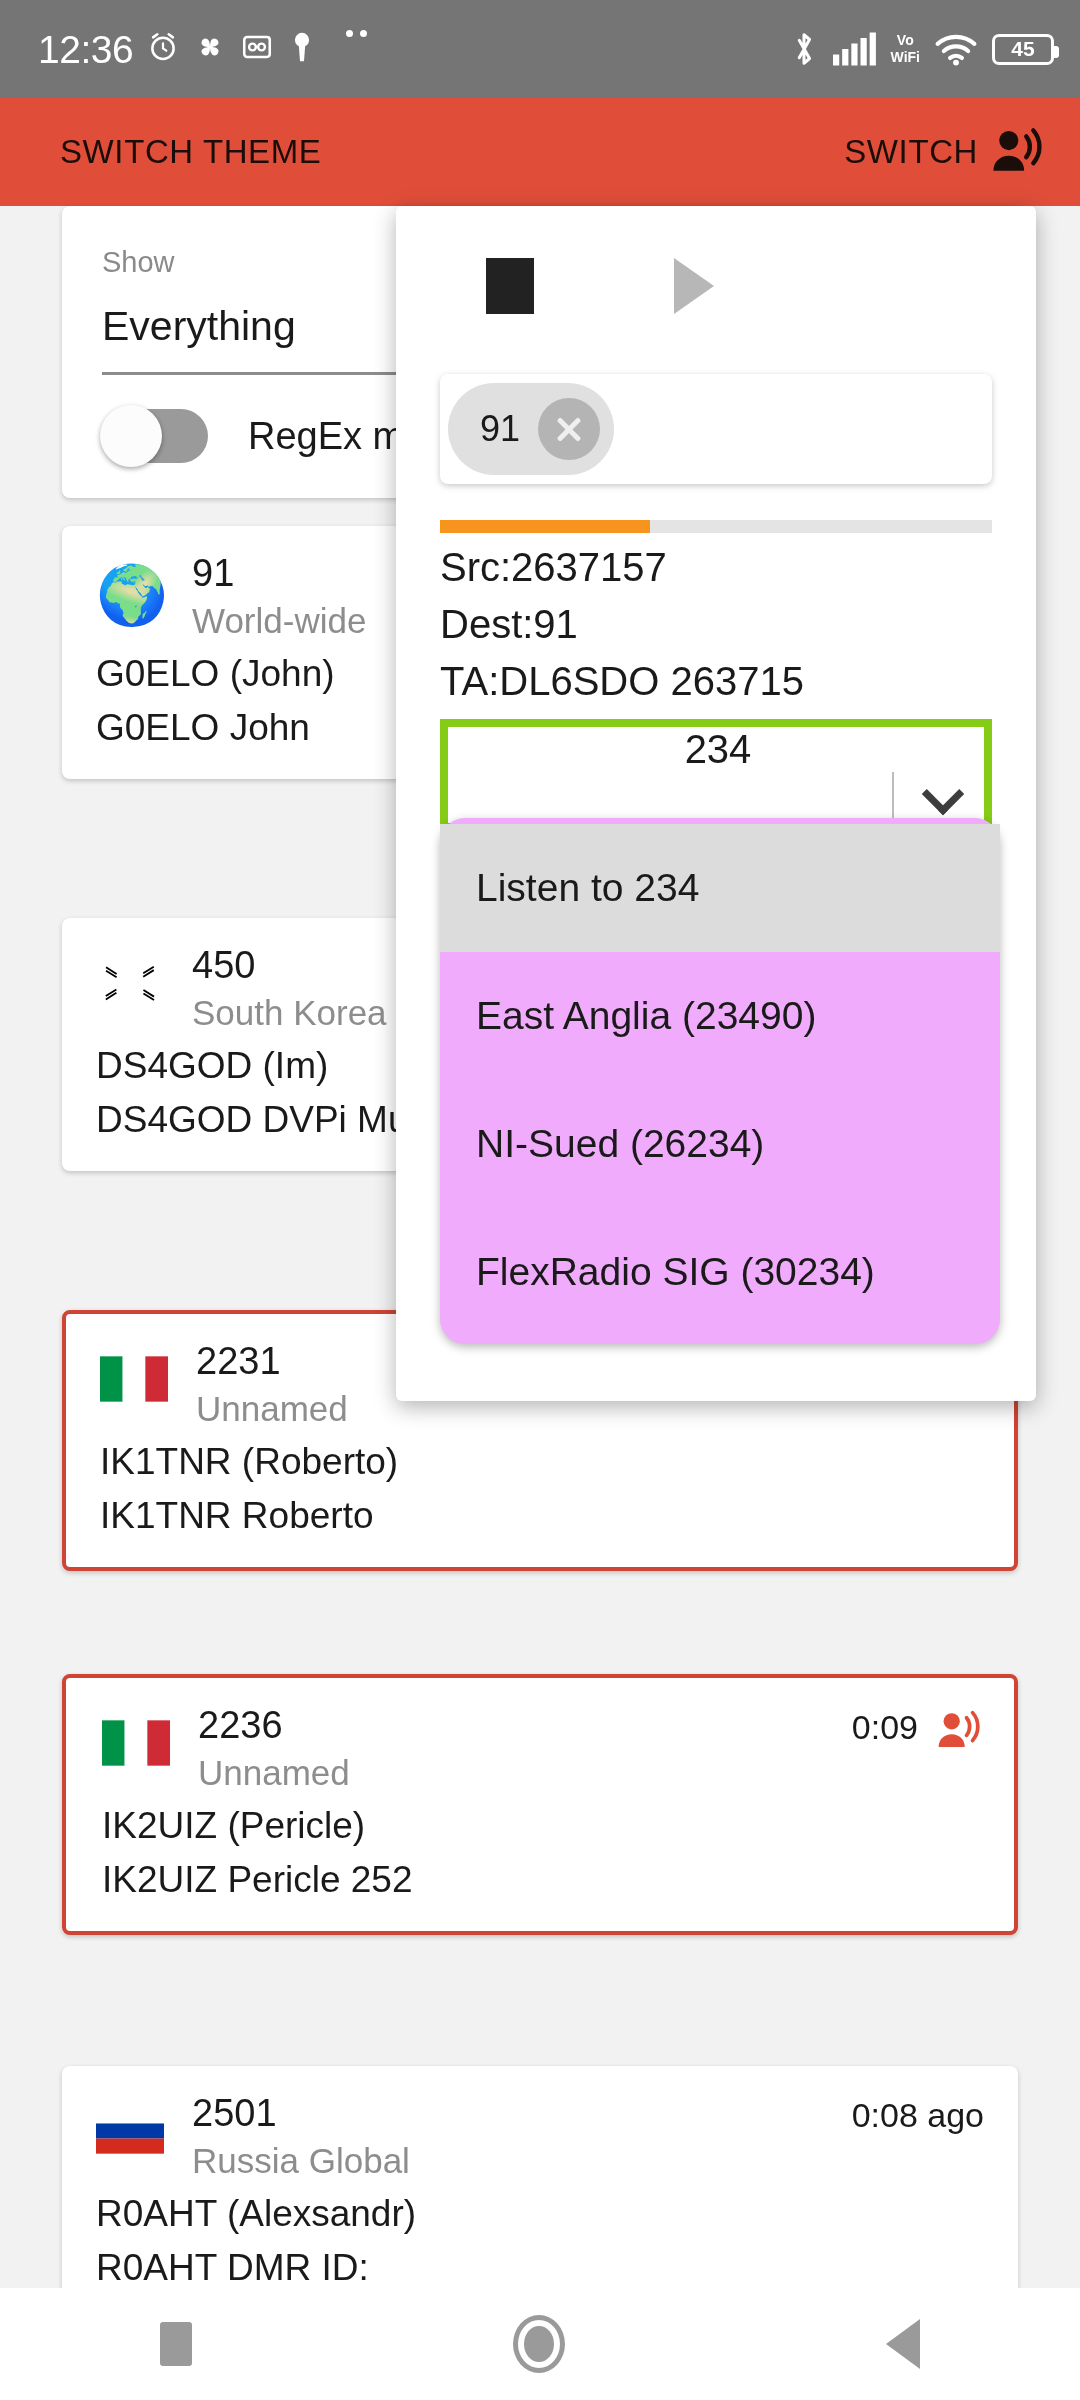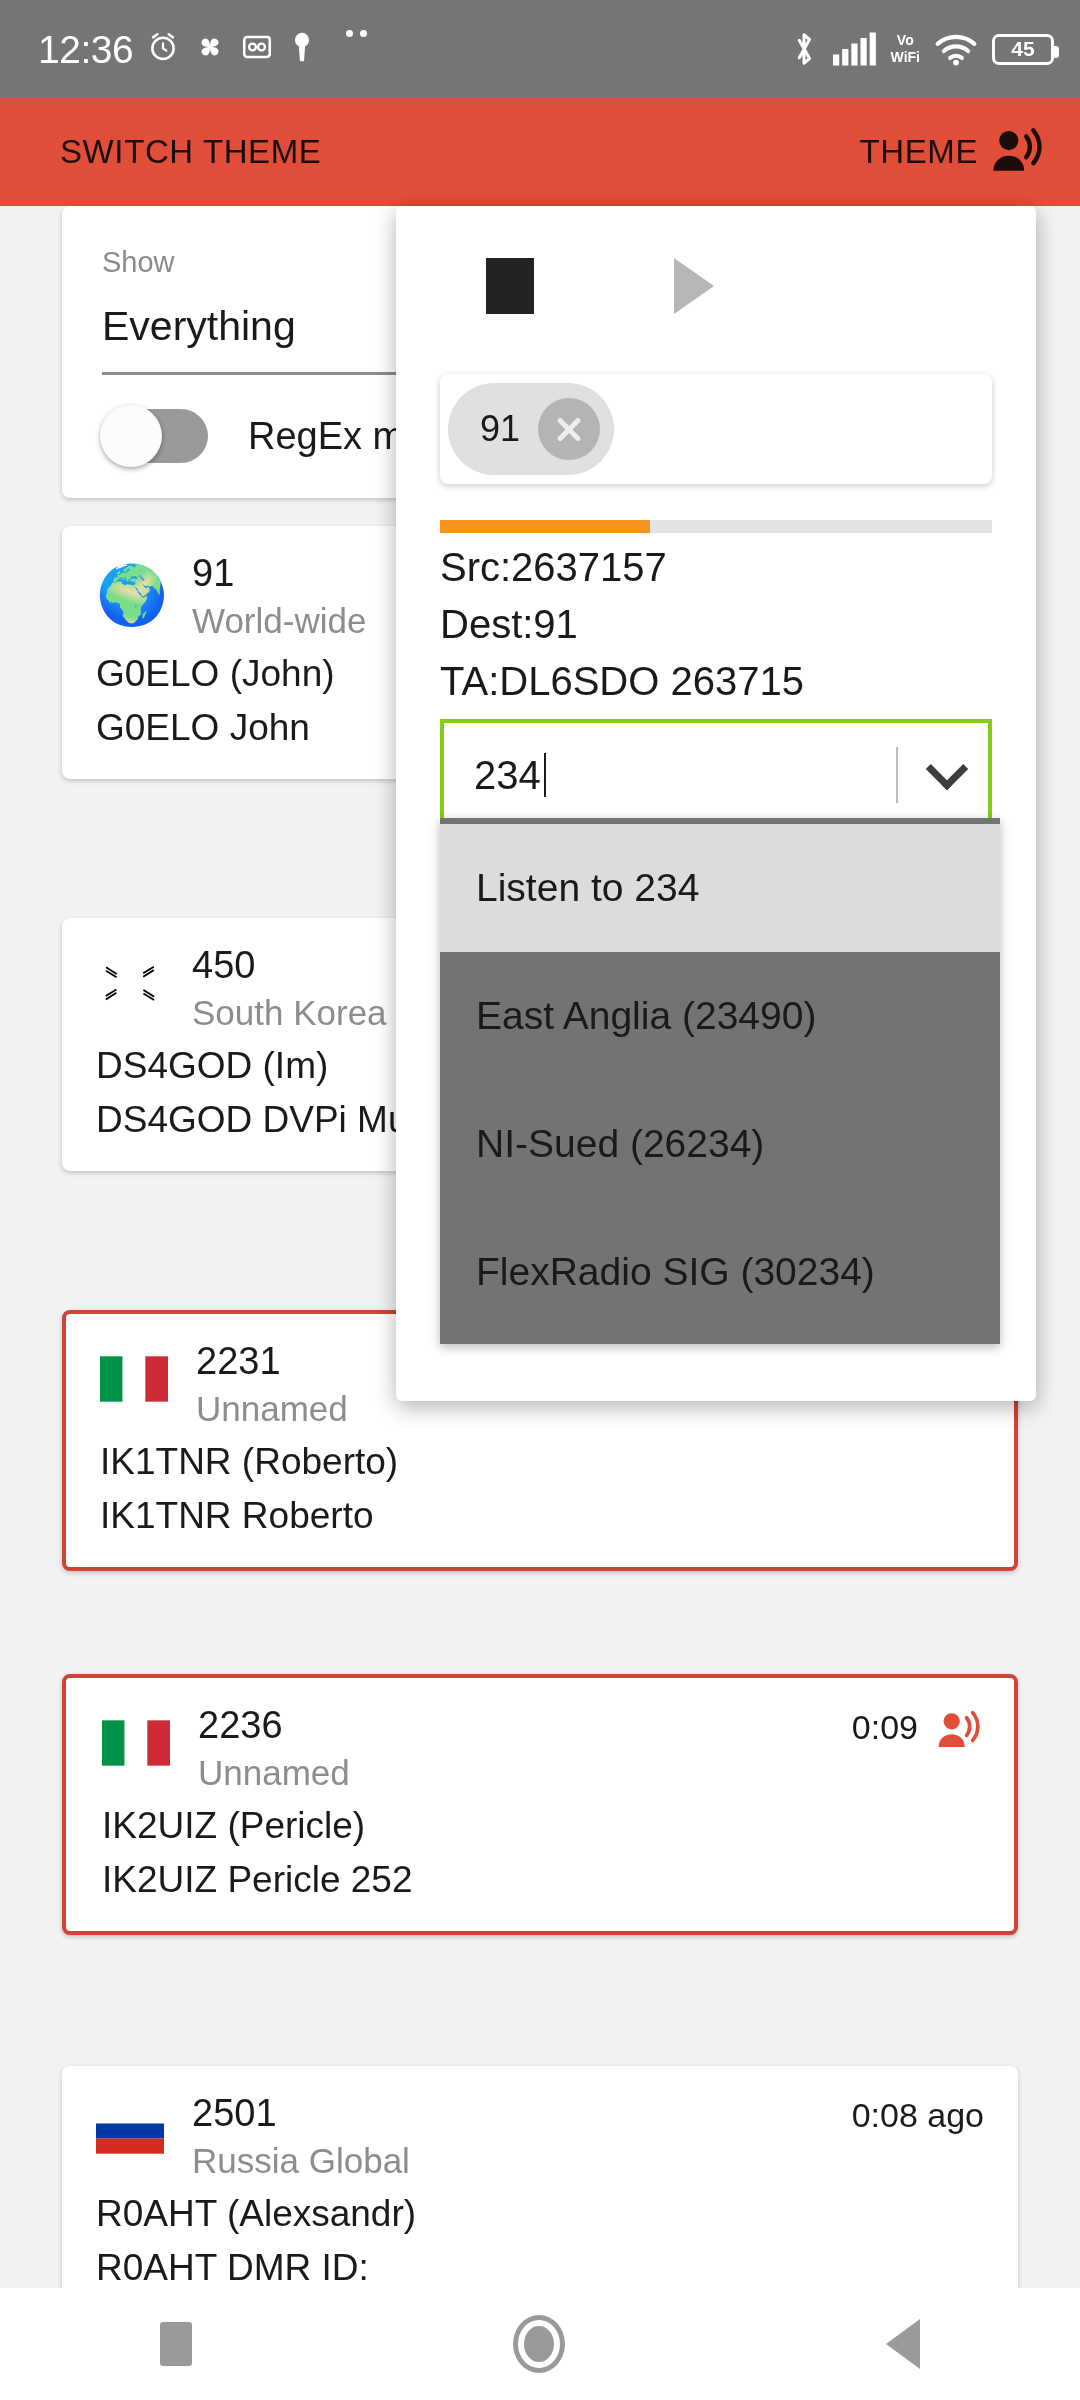--- a/index.html
+++ b/index.html
@@ -105,33 +105,33 @@
   .chip-x:before,.chip-x:after{content:"";position:absolute;left:16px;top:29px;width:30px;height:5px;background:#efefef;border-radius:2px;}
   .chip-x:before{transform:rotate(45deg);} .chip-x:after{transform:rotate(-45deg);}
 
   .progress { margin: 36px 44px 0 44px; height: 13px; background:#e4e4e4; }
   .progress .bar { height: 100%; background:#f7941d; }
 
   .meta { padding: 6px 44px 0 44px; }
   .meta div { font-size: 40px; color:#1a1a1a; line-height: 1.42; }
 
   .combo {
-    margin: 10px 44px 0 44px; height: 112px; border: 4px solid #84cc16;
-    background:#fff; display:flex; align-items:center; padding: 0 26px 0 30px;
+    margin: 10px 44px 0 44px; height: 112px; border: 8px solid #84cc16;
+    background:#fff; display:flex; align-items:center; padding: 0 26px 0 30px; flex-direction: column;
   }
   .combo-val { font-size: 40px; color:#1a1a1a; position: relative;}
   .caret { display:inline-block;width:2px;height:44px;background:#1a1a1a;margin-left:3px;vertical-align:-9px;}
   .combo-right { margin-left:auto; display:flex; align-items:center; gap: 34px; }
   .combo-div { width:2px; height: 56px; background:#bdbdbd; }
   .chevron { width:30px;height:30px;border-right:7px solid #3d3d3d;border-bottom:7px solid #3d3d3d;transform:rotate(45deg);margin-bottom:12px;}
 
   .dropdown {
     position:absolute; left: 440px; top: 818px; width: 560px;
-    background:#737373; box-shadow: 0 3px 10px rgba(0,0,0,0.28); z-index: 45;
-    padding-top: 6px; padding-bottom: 8px;
+    background:#f0abfc; box-shadow: 0 3px 10px rgba(0,0,0,0.28); z-index: 45;
+    padding-top: 6px; padding-bottom: 8px; border-radius: 25px;
   }
   .dd-item { height: 128px; display:flex; align-items:center; padding-left: 36px; font-size: 39px; color:#1a1a1a; }
   .dd-item.sel { background:#dcdcdc; }
 
   
   .navbar {
     position:absolute; left:0; bottom:0; width:1080px; height:112px;
     background:#ffffff; display:flex; align-items:center; justify-content:space-around;
     z-index: 60;
   }
@@ -209,21 +209,21 @@
       </span>
       <span class="batt">
           <span>45</span>
         </span>
     </div>
   </div>
 
   <div class="appbar">
     <div class="appbar-title">SWITCH THEME</div>
     <div class="appbar-right">
-      <div class="appbar-action">THEME</div>
+      <div class="appbar-action">SWITCH</div>
       <span class="ic">
         <svg width="54" height="54" viewBox="0 0 26 26">
           <circle cx="10" cy="7.5" r="4.6" fill="#1b0d0a"></circle>
           <path d="M2.6 22c0-4.3 3.3-7.2 7.4-7.2s7.4 2.9 7.4 7.2z" fill="#1b0d0a"></path>
           <path d="M18.4 5.5a8 8 0 0 1 0 10" fill="none" stroke="#1b0d0a" stroke-width="2.1" stroke-linecap="round"></path>
           <path d="M21.8 2.6a12 12 0 0 1 0 15.8" fill="none" stroke="#1b0d0a" stroke-width="2.1" stroke-linecap="round"></path>
         </svg>
       </span>
     </div>
   </div>

